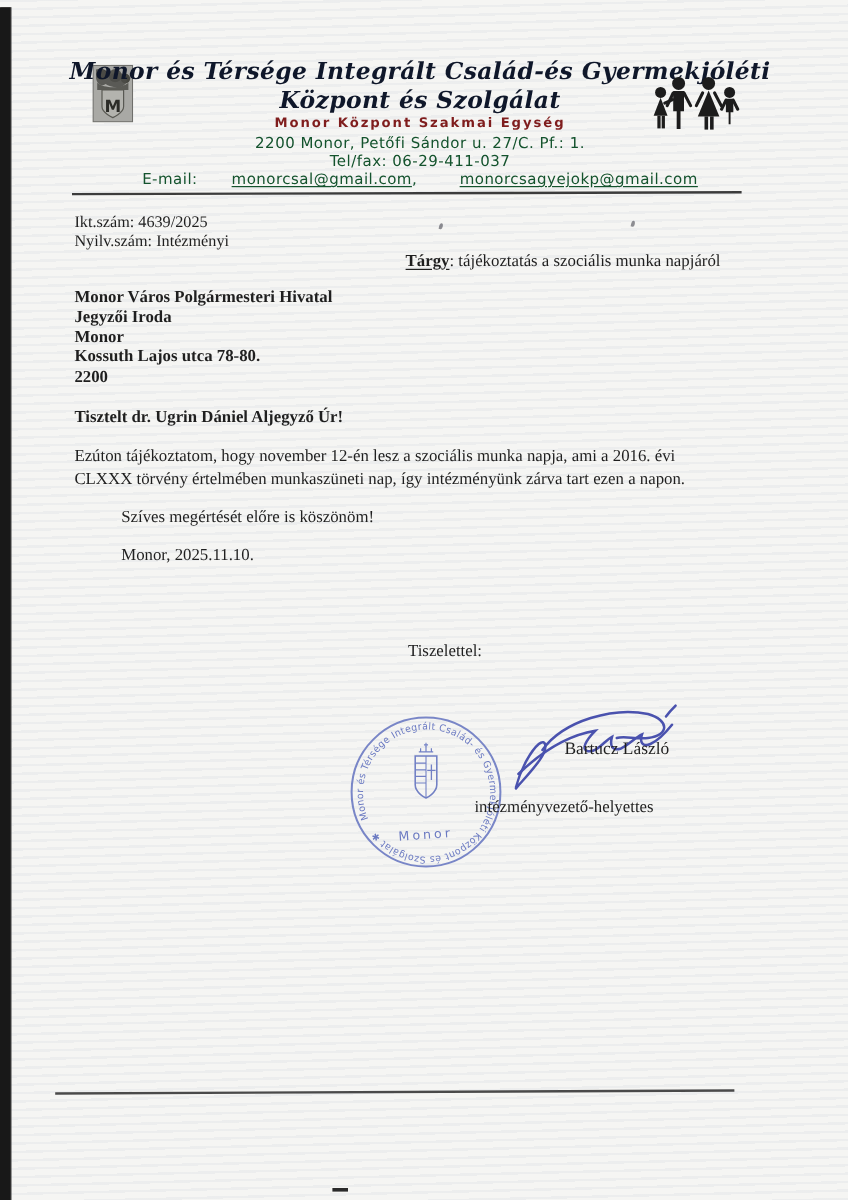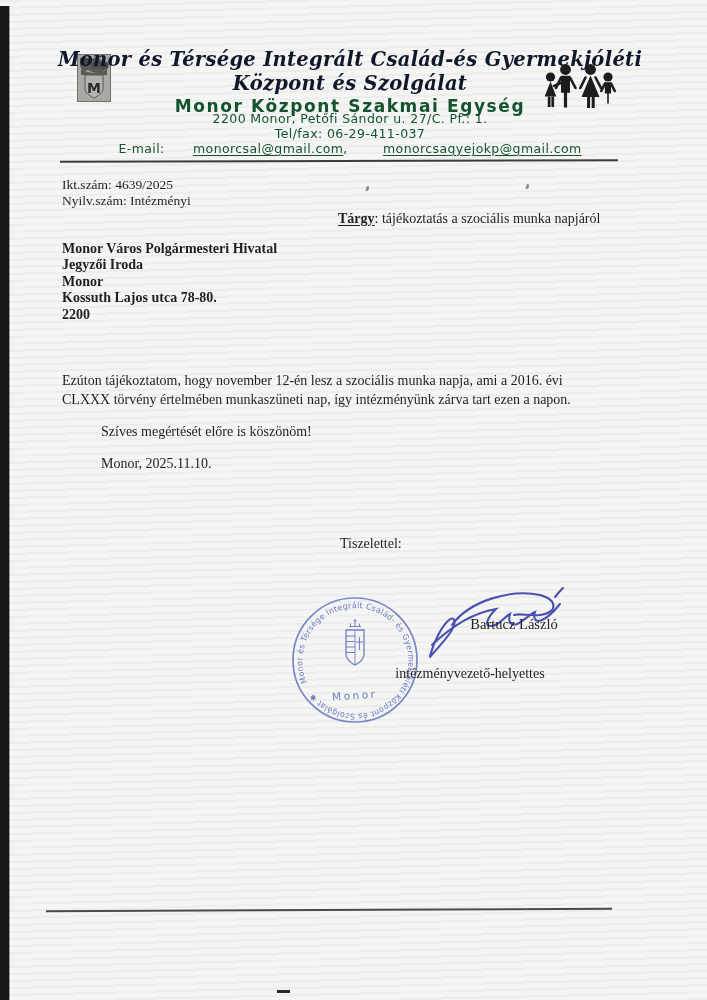--- a/index.html
+++ b/index.html
@@ -14,22 +14,22 @@
     background:repeating-linear-gradient(178.6deg,
       rgba(200,206,216,0.20) 0px, rgba(200,206,216,0.20) 2px,
       rgba(255,255,255,0) 2px, rgba(255,255,255,0) 7px);
   }
   .abs{position:absolute;}
   .scan-strip{left:0; top:6px; width:9px; height:994px; background:#181818;
     box-shadow:1px 0 0 rgba(90,90,90,.6);}
   .hdr-line{left:40px; width:620px; text-align:center; white-space:nowrap;}
   .org{font-family:"DejaVu Serif", serif; font-style:italic; font-weight:700;
     font-size:19.5px; letter-spacing:.3px; color:#0f172a;}
-  .unit{font-family:"DejaVu Sans", sans-serif; font-weight:700; font-size:17px;
-    letter-spacing:1.6px; color:#14532d;}
+  .unit{font-family:"DejaVu Sans", sans-serif; font-weight:700; font-size:11px;
+    letter-spacing:1.6px; color:#7f1d1d;}
   .hsans{font-family:"DejaVu Sans", sans-serif; font-size:12.5px;
     letter-spacing:.4px; color:#14532d;}
   .u{text-decoration:underline; text-underline-offset:2px;margin-left:24px;}
   .email-sep{padding-right:7px;}
   .hdr-rule{left:60px; top:160px; width:558px; height:2px; background:#3c3c3c;
     transform:rotate(-.15deg);}
   .meta{font-size:13.5px; white-space:nowrap;}
   .subject{font-size:14px; white-space:nowrap;}
   .subject b{text-decoration:underline; text-underline-offset:2px;}
   .recipient{font-size:14px; font-weight:700; line-height:16.4px; white-space:nowrap;}
@@ -107,20 +107,21 @@
   </div>
 
   <div class="abs recipient" style="left:62px; top:241px;">
     <div>Monor Város Polgármesteri Hivatal</div>
     <div>Jegyzői Iroda</div>
     <div>Monor</div>
     <div>Kossuth Lajos utca 78-80.</div>
     <div>2200</div>
   </div>
 
+  <div class="abs salutation" style="left:62px; top:341px;">Tisztelt dr. Ugrin Dániel Aljegyző Úr!</div>
 
   <div class="abs bodytext" style="left:62px; top:372px;">
     <div>Ezúton tájékoztatom, hogy november 12-én lesz a szociális munka napja, ami a 2016. évi</div>
     <div>CLXXX törvény értelmében munkaszüneti nap, így intézményünk zárva tart ezen a napon.</div>
   </div>
 
   <div class="abs plain" style="left:62px; top:424px;">Szíves megértését előre is köszönöm!</div>
 
   <div class="abs plain" style="left:62px; top:456px;">Monor, 2025.11.10.</div>
 

